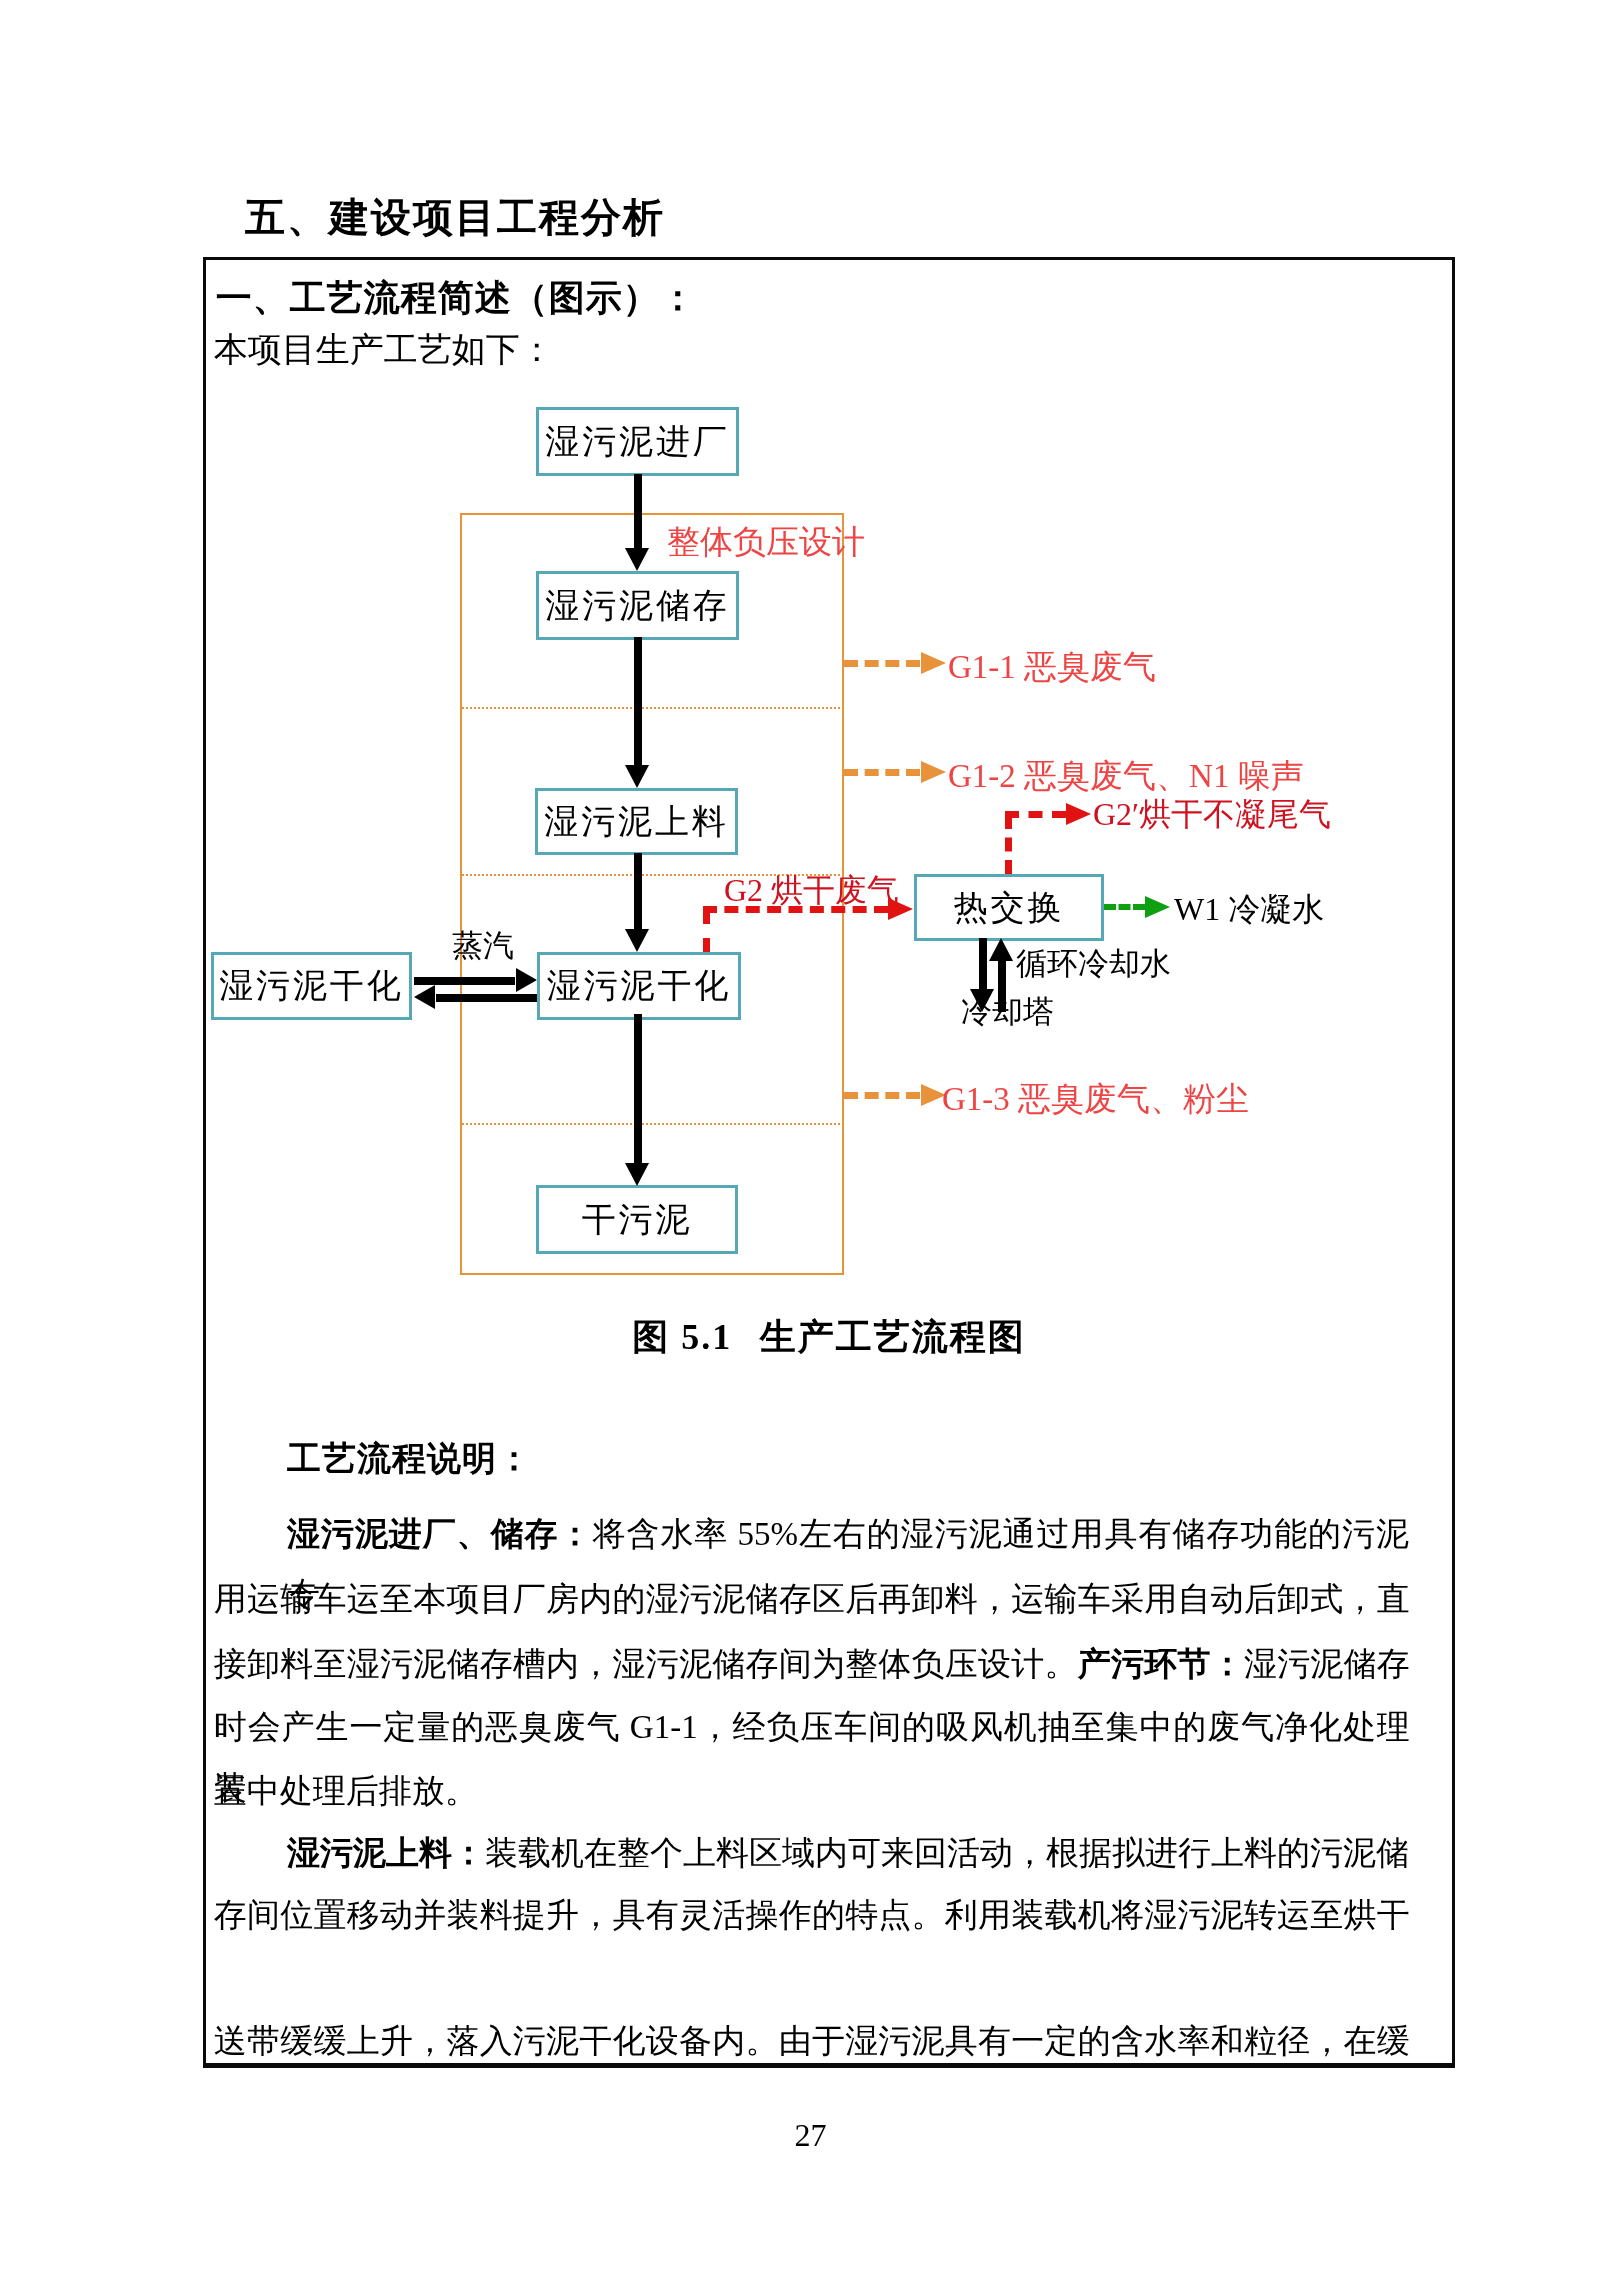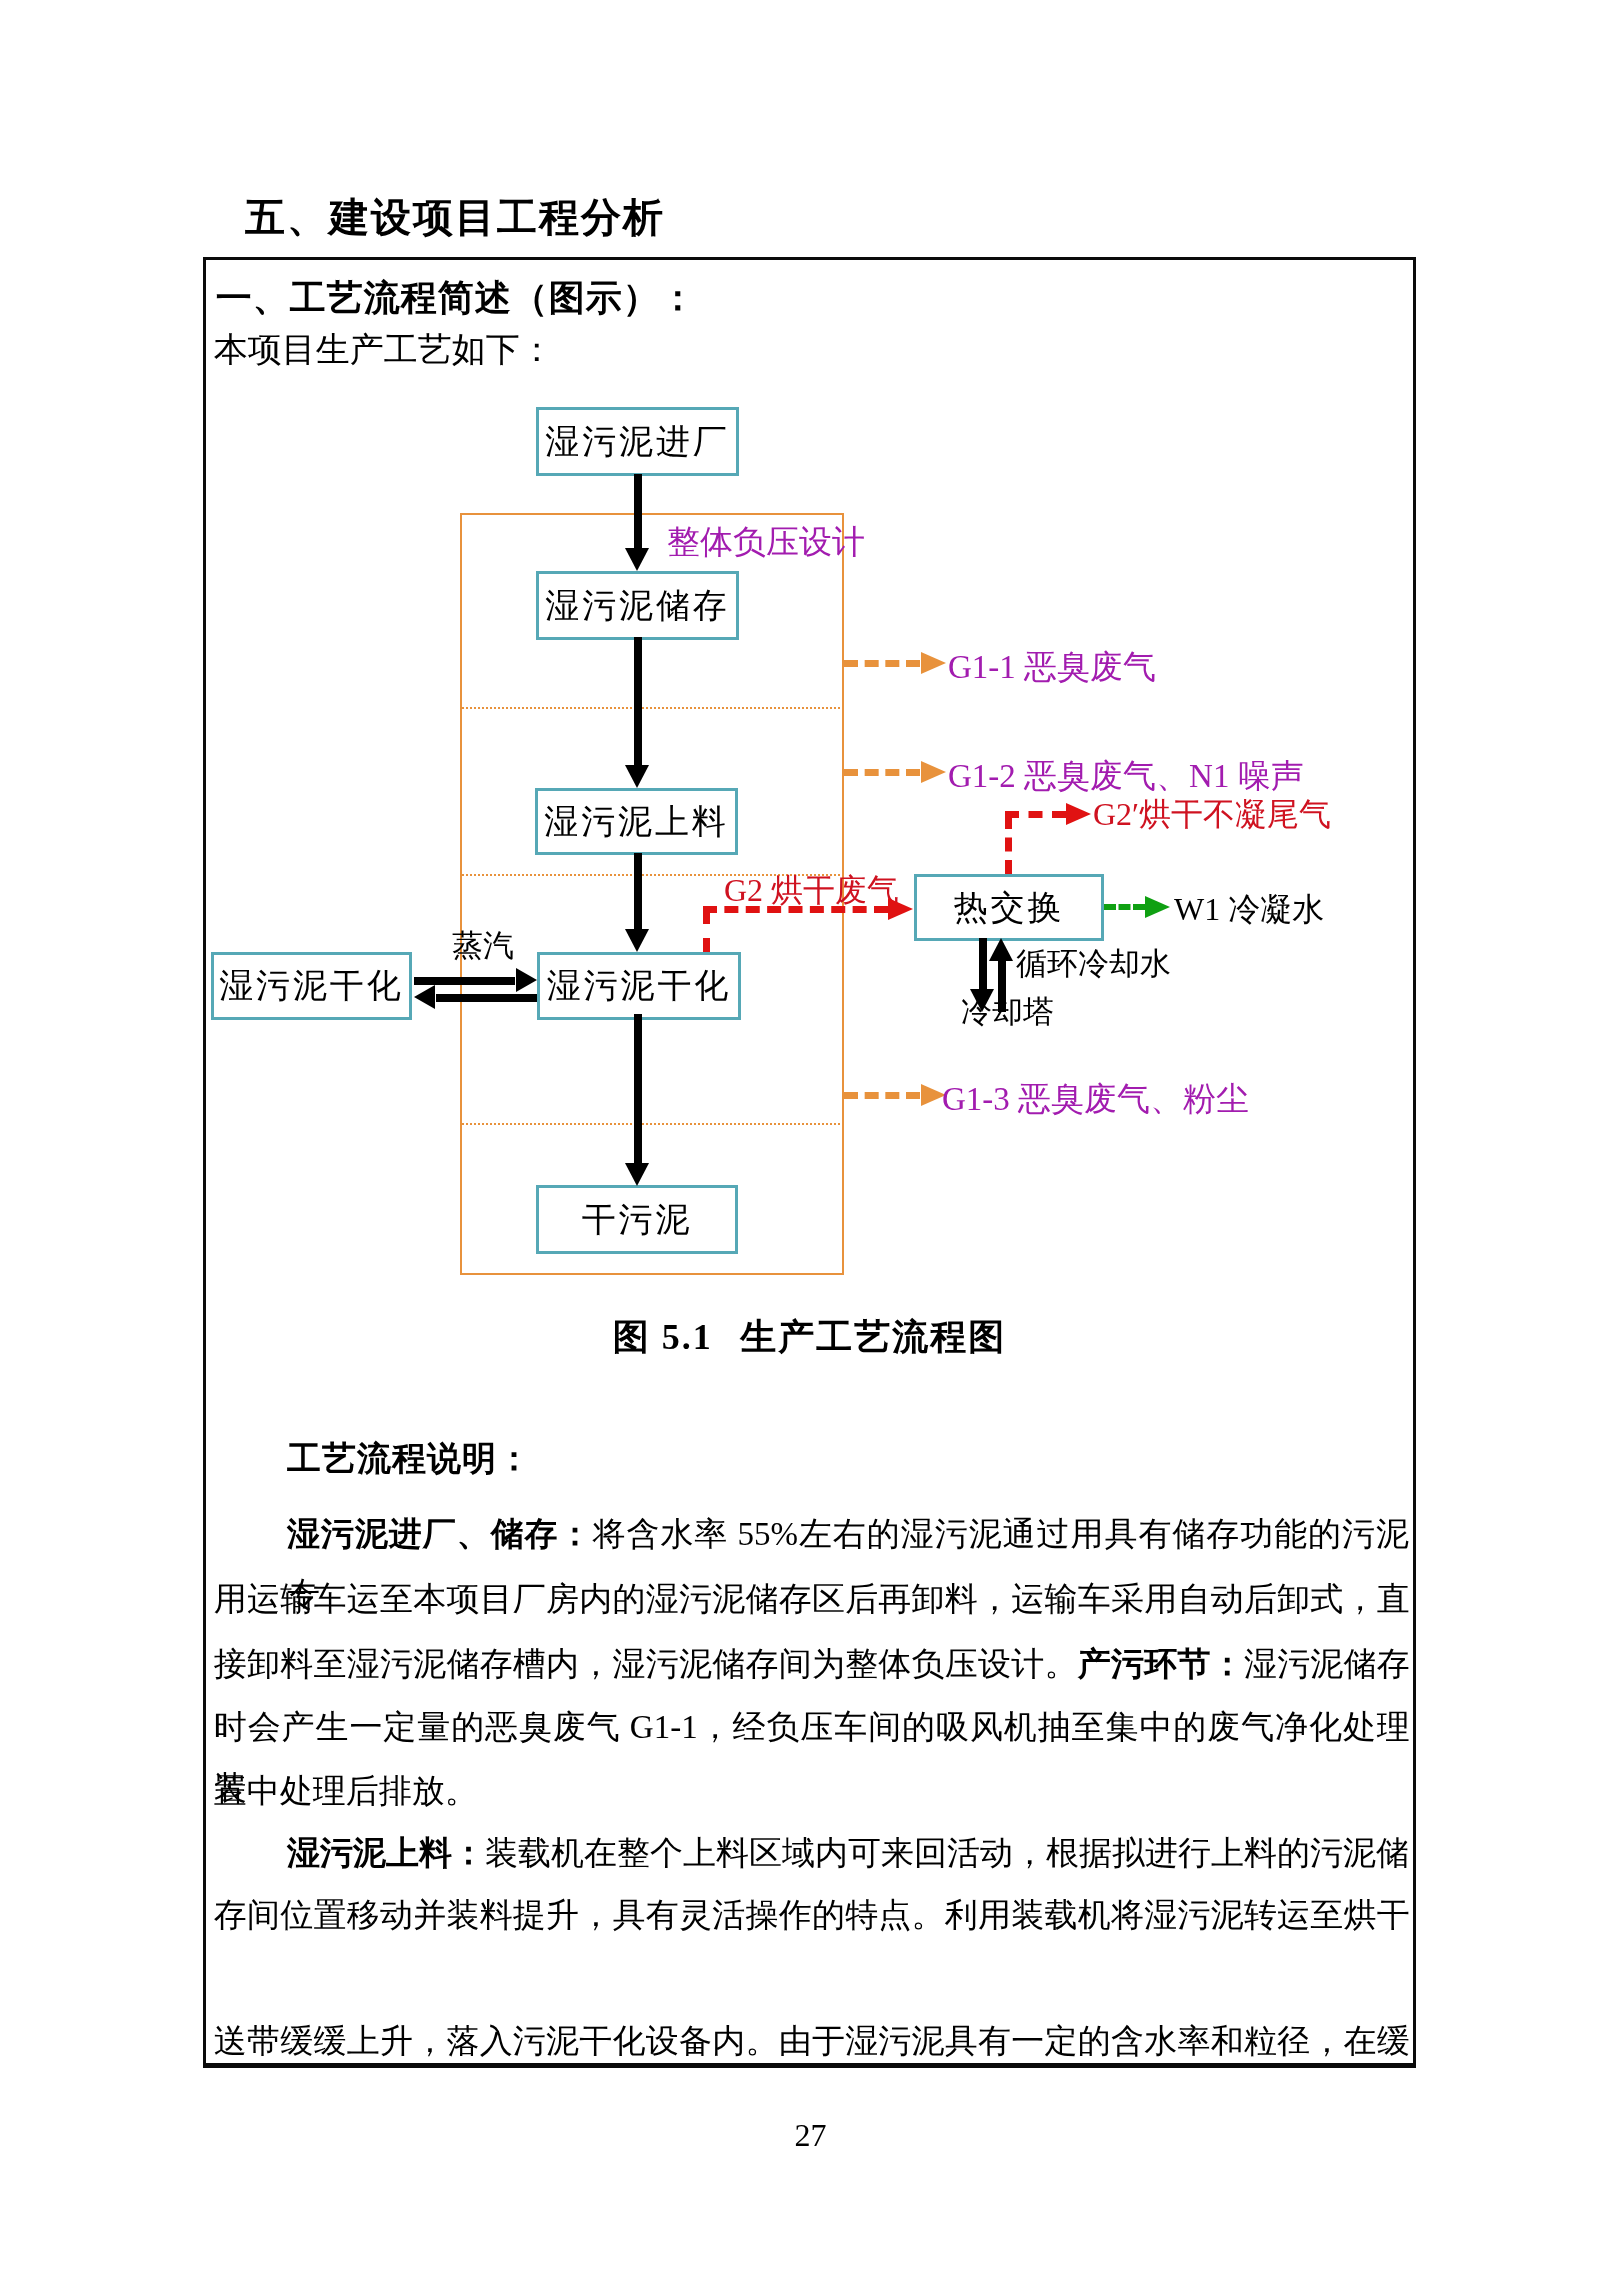--- a/index.html
+++ b/index.html
@@ -15,20 +15,21 @@
   .page-title{
     position:absolute;left:245px;top:190px;
     font-size:40px;font-weight:700;letter-spacing:2px;
   }
   .doc-frame{
     position:absolute;left:203px;top:257px;
     width:1207px;height:1803px;
     border:3.9px solid #0a0a0a;
     border-bottom-width:5.9px;
     background:#fff;
+    padding-left:39px;
   }
   .section-heading{
     position:absolute;left:9.8px;top:13.7px;
     font-size:36px;font-weight:700;letter-spacing:1px;
   }
   .intro-line{
     position:absolute;left:7.8px;top:67px;
     font-size:34px;
   }
   
@@ -39,21 +40,21 @@
   .dotted-sep{
     position:absolute;left:256px;width:378px;height:0;
     border-top:2px dotted #e8923c;
   }
   .flowbox{
     position:absolute;
     border:3.9px solid #56a8b6;background:#fff;
     display:flex;align-items:center;justify-content:center;
     font-size:34px;letter-spacing:2.9px;white-space:nowrap;
   }
-  .olabel{position:absolute;color:#a21caf;font-size:33px;white-space:nowrap;}
+  .olabel{position:absolute;color:#ef4444;font-size:33px;white-space:nowrap;}
   .rlabel{position:absolute;color:#cf1220;font-size:32px;white-space:nowrap;}
   .glabel{position:absolute;color:#000000;font-size:32px;white-space:nowrap;}
   .klabel{position:absolute;color:#000;font-size:31px;white-space:nowrap;}
   
   .arrow-v{position:absolute;width:0;}
   .arrow-v .shaft{position:absolute;left:-3.9px;top:0;width:7.8px;background:#000;bottom:22.5px;}
   .arrow-v .head{position:absolute;left:-12.7px;bottom:0;width:0;height:0;
     border-left:12.7px solid transparent;border-right:12.7px solid transparent;border-top:23.5px solid #000;}
   .arrow-v.up .shaft{top:22.5px;bottom:0;}
   .arrow-v.up .head{bottom:auto;top:0;border-top:none;border-bottom:23.5px solid #000;}

